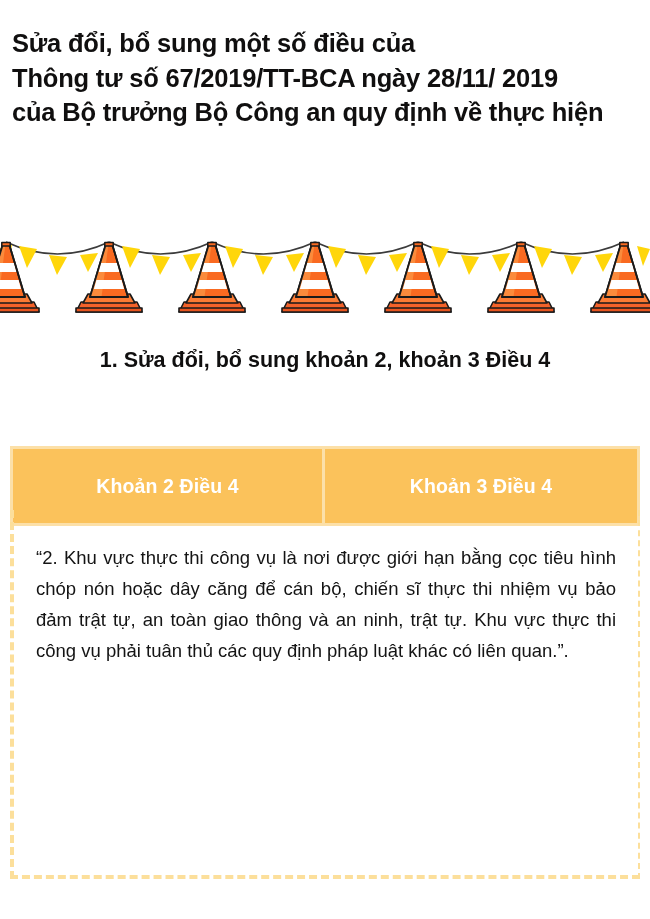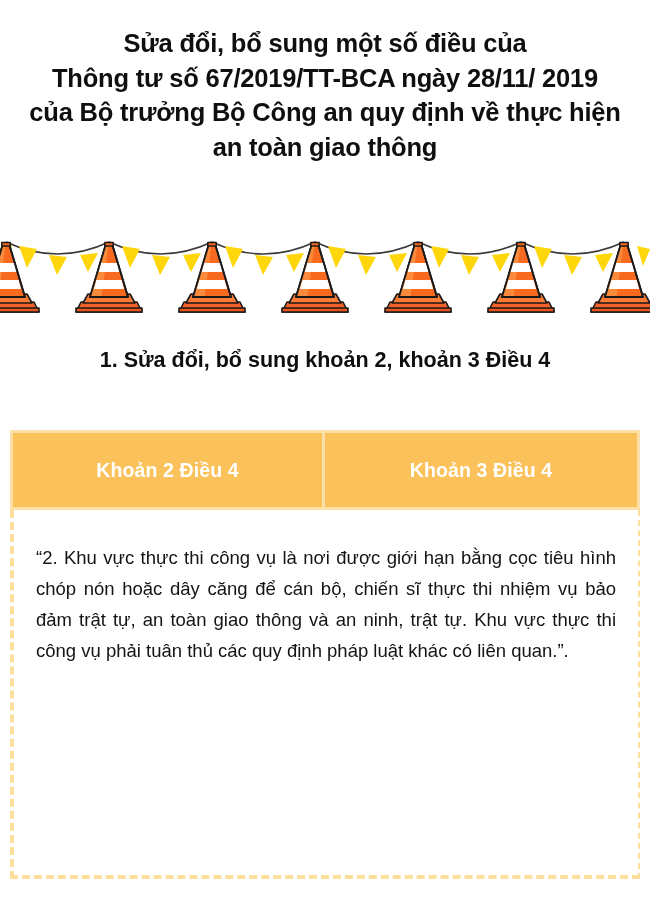--- a/index.html
+++ b/index.html
@@ -15,21 +15,21 @@
     font-family: "Liberation Sans", sans-serif;
     color: #1a1a1a;
   }
 
   
   .title-block {
     position: absolute;
     top: 26px;
     left: 0;
     width: 650px;
-    text-align: center;
+    text-align: left;
     padding: 0 12px;
     box-sizing: border-box;
   }
   .title-line {
     font-size: 25.5px;
     font-weight: bold;
     line-height: 34.5px;
     letter-spacing: -0.2px;
     color: #100f0f;
     white-space: nowrap;
@@ -68,21 +68,21 @@
   
   .compare {
     position: absolute;
     top: 430px;
     left: 10px;
     width: 630px;
     height: 449px;
   }
   .compare-header {
     position: absolute;
-    top: 0;
+    top: 16px;
     left: 0;
     width: 630px;
     height: 80px;
     display: flex;
     background: #FBC25B;
     border: 3px solid #FCE0A8;
     box-sizing: border-box;
   }
   .compare-header .hcell {
     flex: 1 1 50%;
@@ -134,21 +134,20 @@
   .bcell-left .body-text { padding-top: 32px; }
   .bcell-right .body-text { padding-top: 62px; }
 </style>
 </head>
 <body>
 
 <div class="title-block">
   <div class="title-line">Sửa đổi, bổ sung một số điều của</div>
   <div class="title-line">Thông tư số 67/2019/TT-BCA ngày 28/11/ 2019</div>
   <div class="title-line">của Bộ trưởng Bộ Công an quy định về thực hiện</div>
-  <div class="title-line">an toàn giao thông</div>
 </div>
 
 <div class="cone-band">
   <svg width="650" height="92" viewBox="0 0 650 92" xmlns="http://www.w3.org/2000/svg">
     <defs>
       <g id="cone-shape">
 
         <path d="M -28 60 L 28 60 L 33 70 L -33 70 Z" fill="#F4622A" stroke="#1A1A1A" stroke-width="1.6" stroke-linejoin="round"></path>
         <path d="M -33 66 L 33 66 L 33 70 L -33 70 Z" fill="#E8551F" stroke="#1A1A1A" stroke-width="1.6" stroke-linejoin="round"></path>
 

